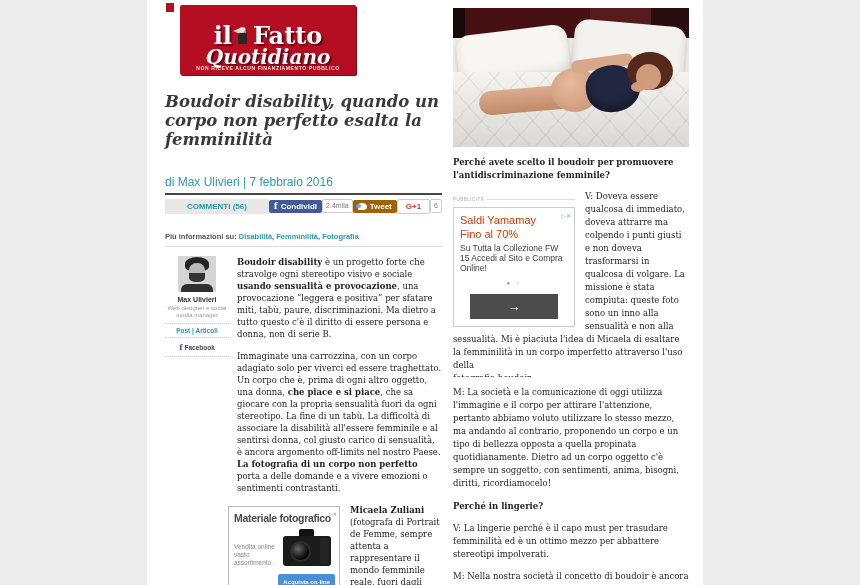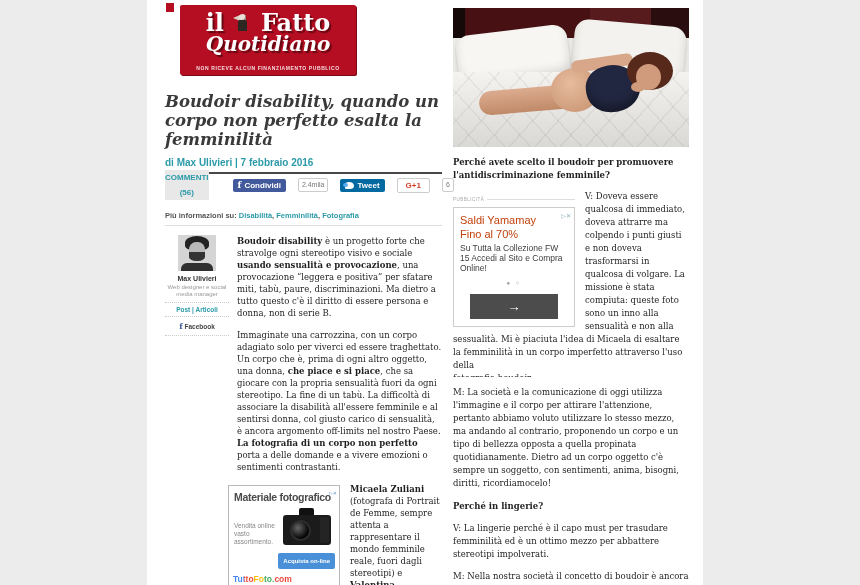--- a/index.html
+++ b/index.html
@@ -7,45 +7,45 @@
   body { background:#ececec; font-family:"Liberation Sans", sans-serif; position:relative; overflow:hidden; }
   .page { position:absolute; left:147px; top:0; width:556px; height:585px; background:#ffffff; }
 
   .stray { position:absolute; left:19px; top:3px; width:8px; height:9px; background:#b50d21; }
 
   
   .col-left { position:absolute; left:18px; top:0; width:277px; }
   .masthead { margin:5px 0 0 15px; width:176px; height:70px; background:#b50d21; border-radius:2px;
               box-shadow:1px 1px 0 #7d0614; color:#fff; text-align:center; position:relative;
               font-family:"DejaVu Serif","Liberation Serif",serif; font-weight:bold; cursor:pointer; }
-  .mh-l1 { display:flex; justify-content:center; align-items:flex-end; gap:11px; font-size:24px; line-height:22px; padding-top:7px;
+  .mh-l1 { display:flex; justify-content:center; align-items:flex-end; gap:3px; font-size:24px; line-height:22px; padding-top:20px;
            text-shadow:2px 2px 1px rgba(0,0,0,.45); }
   .mh-l2 { font-size:20px; line-height:24px; margin-top:-2px; text-shadow:2px 2px 1px rgba(0,0,0,.45);font-style:italic; }
   .mh-tag { position:absolute; bottom:4px; left:0; right:0; font-family:"Liberation Sans",sans-serif; font-weight:bold;
             font-size:5px; letter-spacing:.6px; color:rgba(255,255,255,.85); }
   .mh-man { width:13px; height:20px; position:relative; margin:0 1px; }
   .mh-man .head { position:absolute; top:0; left:3px; width:7px; height:7px; border-radius:50%; background:#e9e2d8; box-shadow:inset -1px -1px 0 #8a8275; }
   .mh-man .bodyp { position:absolute; top:6px; left:2px; width:9px; height:11px; background:#2c2722; border-radius:2px 2px 1px 1px; }
   .mh-man .horn { position:absolute; top:1px; left:-3px; width:0; height:0; border-right:7px solid #d9d2c6; border-top:3px solid transparent; border-bottom:3px solid transparent; }
 
   .title { margin-top:17px; font-family:"DejaVu Serif","Liberation Serif",serif; font-style:italic;
            font-size:16.5px; line-height:19px; color:#3a3a3a; }
-  .byline { margin-top:8px; font-size:10px; font-weight:bold; color:#2b9aa8; }
+  .byline { margin-top:26px; font-size:12px; font-weight:normal; color:#2b9aa8; }
   .rule-dark { margin-top:4px; border-top:2px solid #474747; }
 
-  .share-row { margin-top:3px; display:flex; align-items:center; gap:12px; height:16px; }
+  .share-row { margin-top:3px; display:flex; align-items:center; gap:0; height:16px; }
   .comments-bar { width:130px; background:#e8e8e8; color:#2b9aa8; font-size:8px; font-weight:bold;
                   text-align:center; line-height:15px; cursor:pointer; }
   .share-sp { flex:1; }
   .btn { display:flex; align-items:center; gap:3px; border-radius:2px; font-size:8px; font-weight:bold;
          padding:2px 5px; color:#fff; cursor:pointer; line-height:9px; }
   .btn-fb { background:#42599b; }
   .fb-f { font-family:"DejaVu Serif",serif; font-size:9px; line-height:8px; }
   .cnt { background:#fff; border:1px solid #ccc; border-radius:2px; color:#777; font-size:7px; padding:2px 3px; line-height:8px; }
-  .btn-tw { background:#0369a1;text-align:center; }
+  .btn-tw { background:#a16207;text-align:center; }
   .tw-bird { width:9px; height:7px; background:#fff; border-radius:60% 70% 60% 20%; position:relative; }
   .tw-bird::before { content:""; position:absolute; left:-2px; top:1px; width:5px; height:4px; background:#55acee; border-radius:50%; }
   .btn-gp { background:#fff; border:1px solid #ccc; color:#d3402c; padding:2px 8px; }
 
   .tags-row { margin-top:18px; font-size:7.5px; color:#555; font-weight:bold; padding-bottom:5px; border-bottom:1px solid #ddd; }
   .tag { color:#2b9aa8; cursor:pointer; }
 
   .article-row { display:flex; margin-top:9px; }
   .author-card { width:64px; flex:none; text-align:center; }
   .avatar { width:38px; height:36px; margin:0 auto; background:#d8d5d0; position:relative; overflow:hidden; filter:grayscale(1); }

